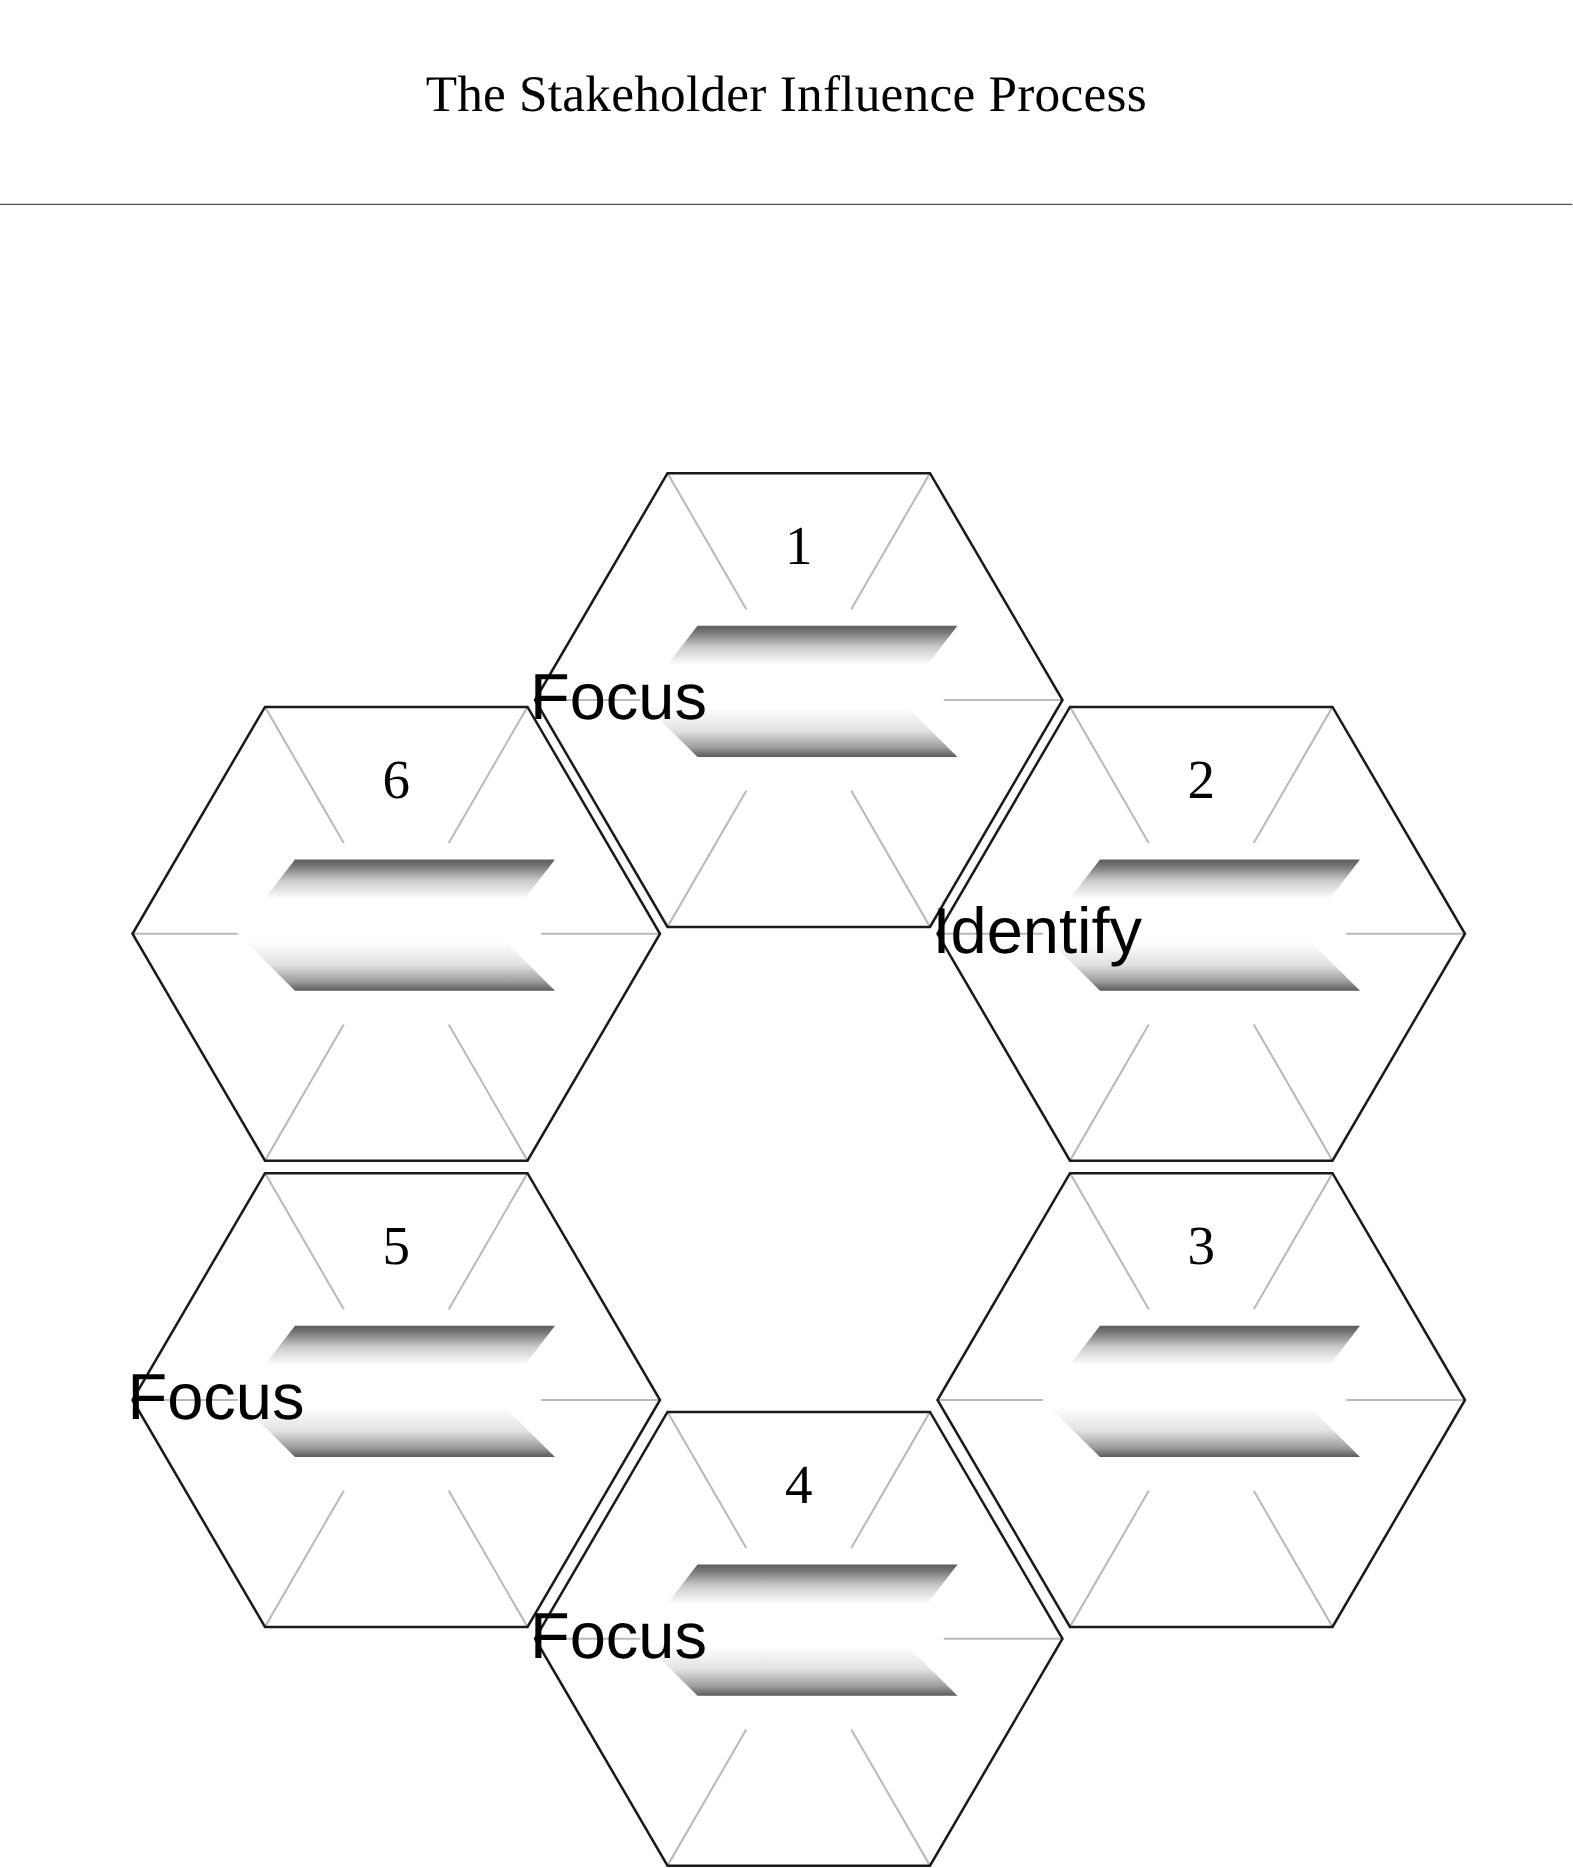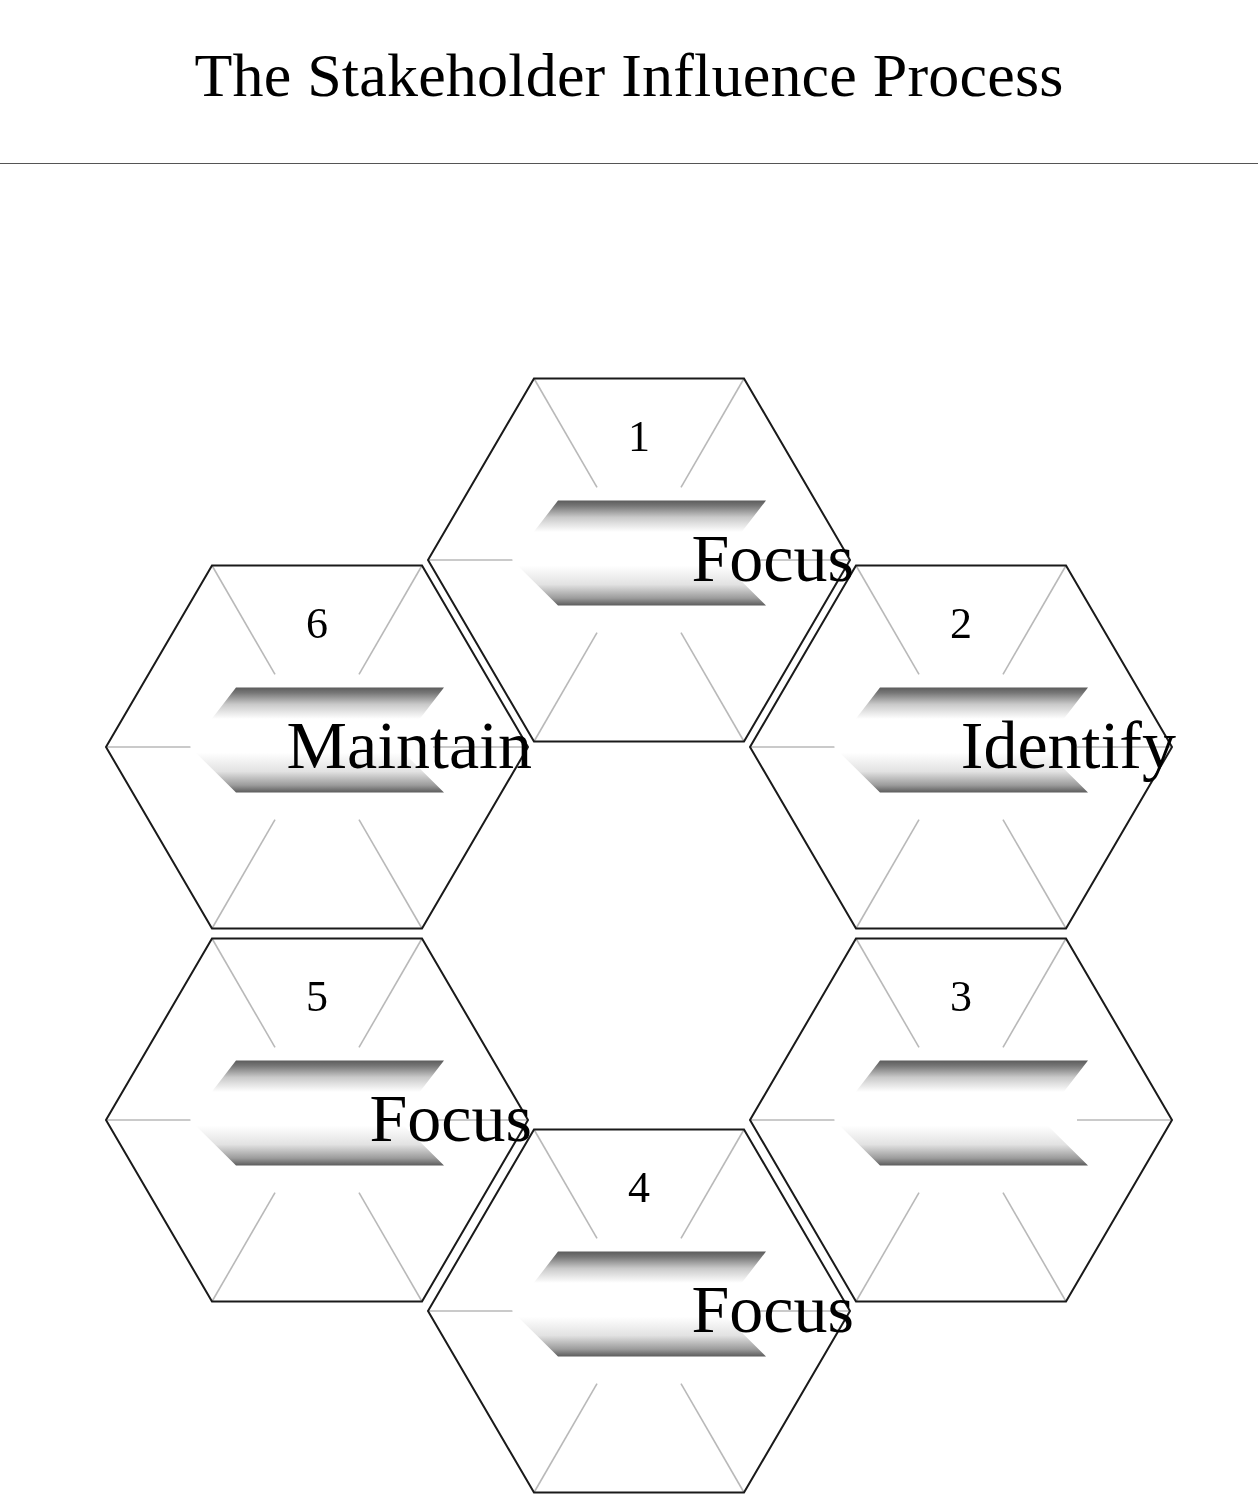--- a/index.html
+++ b/index.html
@@ -24,21 +24,21 @@
     width: 1258px;
     height: 164px;
   }
   #page-title {
     position: absolute;
     left: 0;
     top: 40px;
     width: 1258px;
     text-align: center;
     font-family: "Liberation Serif", "DejaVu Serif", serif;
-    font-size: 62px;
+    font-size: 41px;
     font-weight: normal;
     letter-spacing: 0.2px;
     color: #000000;
     line-height: 70px;
     white-space: nowrap;
   }
   #title-rule {
     position: absolute;
     left: 0;
     top: 163px;
@@ -71,23 +71,23 @@
     text-align: center;
     font-family: "Liberation Serif", "DejaVu Serif", serif;
     font-size: 44px;
     color: #000000;
     line-height: 50px;
     white-space: nowrap;
   }
   .hex-label {
     position: absolute;
     width: 430px;
-    text-align: right;
-    font-family: Liberation Serif, serif;
-    font-size: 68px;
+    text-align: left;
+    font-family: Liberation Sans, sans-serif;
+    font-size: 52px;
     color: #000000;
     line-height: 60px;
     white-space: nowrap;
   }
 </style>
 </head>
 <body>
 
 <div id="header">
   <div id="page-title">The Stakeholder Influence Process</div>
@@ -179,15 +179,14 @@
   <div class="hex-number" style="left:851px; top:599px;">2</div>
   <div class="hex-number" style="left:851px; top:972px;">3</div>
   <div class="hex-number" style="left:529px; top:1163px;">4</div>
   <div class="hex-number" style="left:207px; top:972px;">5</div>
   <div class="hex-number" style="left:207px; top:599px;">6</div>
 
   <div class="hex-label" style="left:424px; top:528px;">Focus</div>
   <div class="hex-label" style="left:746px; top:715px;">Identify</div>
   <div class="hex-label" style="left:424px; top:1279px;">Focus</div>
   <div class="hex-label" style="left:102px; top:1088px;">Focus</div>
-  <div class="hex-label" style="left:102px; top:715px;">Maintain</div>
 
 </div>
 
 </body></html>

